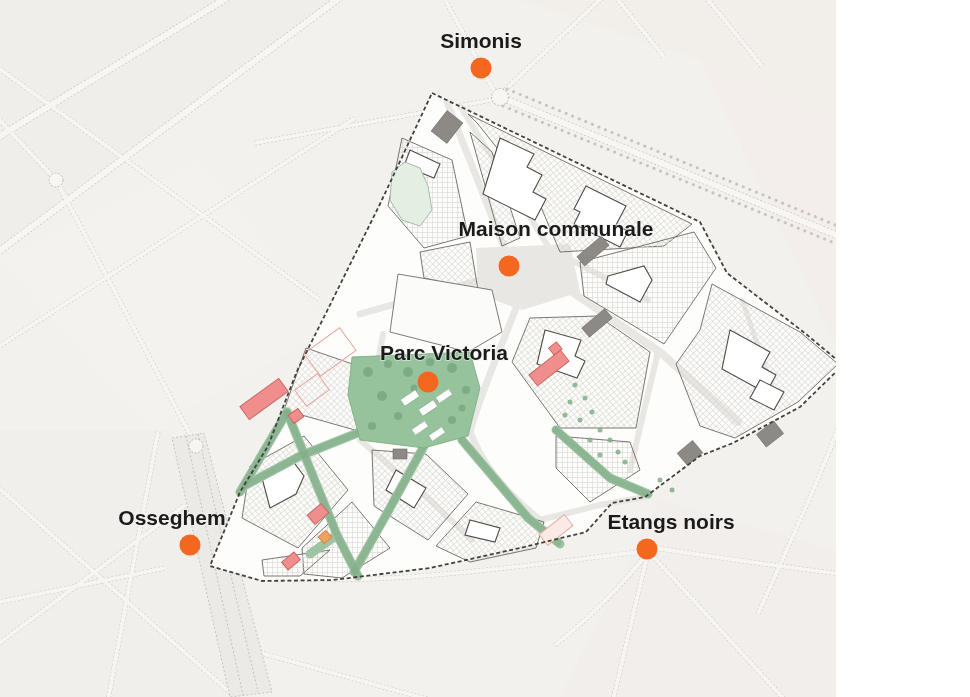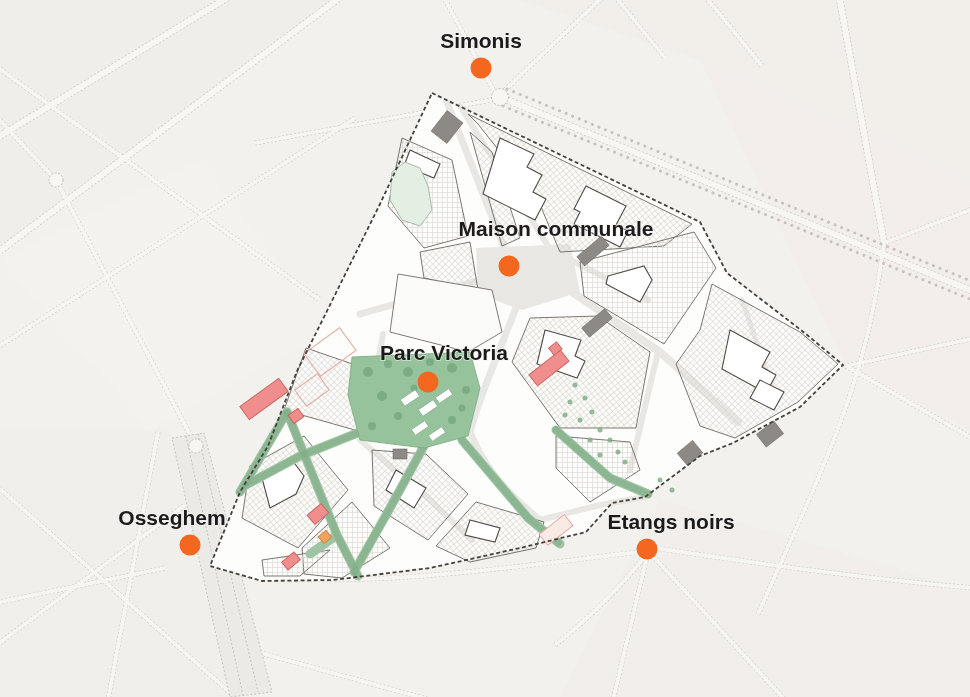--- a/index.html
+++ b/index.html
@@ -1,17 +1,17 @@
 <!DOCTYPE html>
 <html><head>
 <meta charset="utf-8">
 <style>
   html,body{margin:0;padding:0;background:#ffffff;}
   .stage{
-    position:relative;width:970px;height:697px;overflow:hidden;
+    position:relative;width:836px;height:697px;overflow:hidden;
     background:#F3F1EE;font-family:"Liberation Sans",sans-serif;
   }
   .stage svg{display:block;width:970px;height:697px;}
   .station-label{
     font-family:"Liberation Sans","DejaVu Sans",sans-serif;
     font-weight:700;font-size:21px;letter-spacing:0px;
     paint-order:stroke;stroke:rgba(243,241,238,0.55);stroke-width:2px;
   }
   .bg-street{fill:none;stroke:#CDC9C3;stroke-width:7.5;stroke-dasharray:2 2;}
   .bg-street-core{fill:none;stroke:#F7F6F3;stroke-width:6;}

